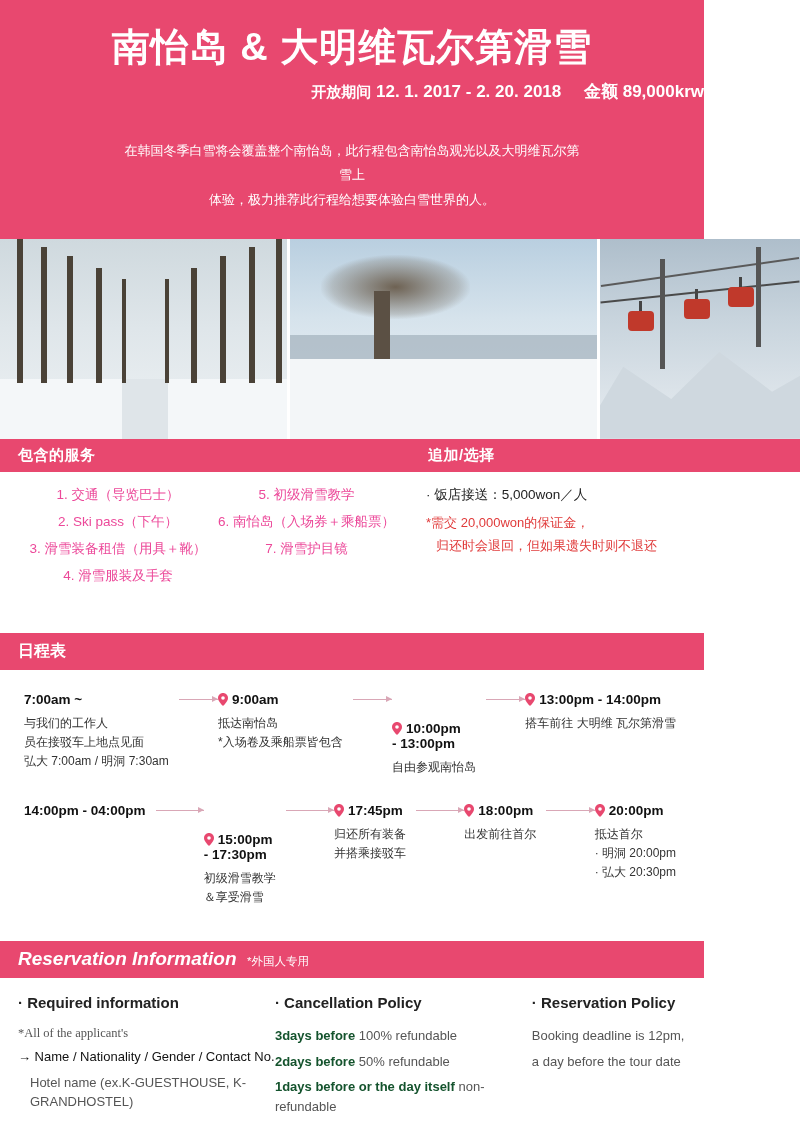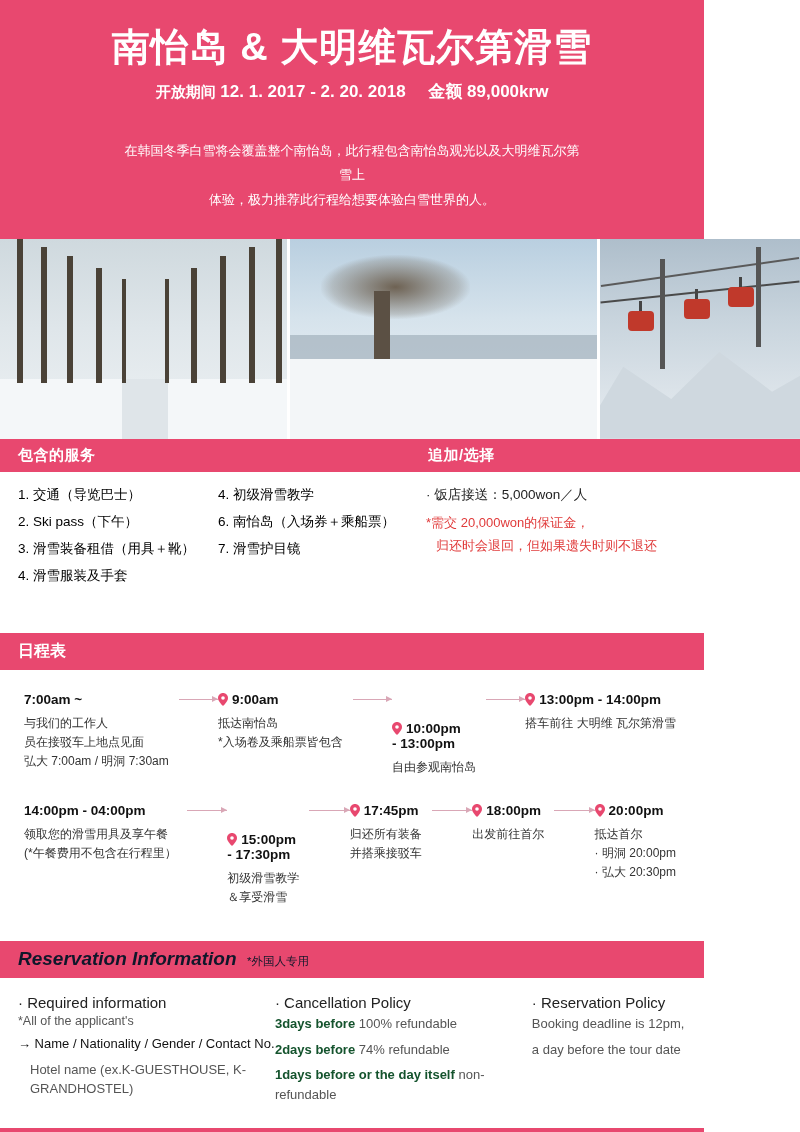--- a/index.html
+++ b/index.html
@@ -23,20 +23,21 @@
   .hero-title {
     font-size: 38px;
     font-weight: bold;
     letter-spacing: 1px;
     line-height: 1.15;
     margin: 4px 0 10px 0;
   }
   .hero-sub {
     font-size: 17px;
     font-weight: bold;
+    text-align: right;
   }
   .hero-sub .label { font-size: 15px; }
   .hero-sub .amount { margin-left: 18px; }
 
   .intro {
     background: #e8486f;
     color: #ffffff;
     text-align: center;
     font-size: 13px;
     line-height: 1.9;
@@ -71,21 +72,21 @@
   .p3 .pole { position:absolute; width:5px; background:#555; }
 
   
   .two-col { display:flex; width:800px; }
   .col-left { width:410px; }
   .col-right { width:390px; }
   .sec-head {
     background:#e8486f; color:#fff; font-size:15px; font-weight:bold;
     padding:7px 0 7px 18px; letter-spacing:.5px;
   }
-  .inc-body { padding:14px 0 16px 18px; display:flex; font-size:13.5px; color:#000000; }
+  .inc-body { padding:14px 0 16px 18px; display:flex; font-size:13.5px; color:#ec4899;text-align:center; }
   .inc-body ol { margin:0; padding:0; list-style:none; }
   .inc-body li { margin-bottom:9px; line-height:1.35; }
   .inc-col1 { width:200px; }
   .opt-body { padding:14px 0 10px 16px; font-size:13.5px; color:#222; }
   .opt-body .line { margin-bottom:8px; }
   .opt-note { color:#e03a3a; font-size:13px; line-height:1.75; }
   .opt-note .l2 { display:block; padding-left:10px; }
 
   
   .schedule-wrap { margin-top:22px; }
@@ -96,31 +97,31 @@
   .step .t { font-size:13.5px; font-weight:bold; color:#111; white-space:nowrap; margin-bottom:7px; }
   .step .pin { display:inline-block; width:10px; height:13px; margin-right:4px; vertical-align:-2px; }
   .step .d { font-size:12px; color:#333; line-height:1.6; white-space:nowrap; }
   .arrow { flex:1; min-width:26px; height:1px; background:#d9a7b6; margin-top:7px; position:relative; }
   .arrow:after {
     content:''; position:absolute; right:0; top:-3px;
     border-left:6px solid #d9a7b6; border-top:3.5px solid transparent; border-bottom:3.5px solid transparent;
   }
 
   
-  .res-head { background:#e8486f; color:#0f172a; padding:7px 6px 8px 18px; }
+  .res-head { background:#e8486f; color:#ffffff; padding:7px 6px 8px 18px; }
   .res-head .t { font-size:19px; font-weight:bold; font-style:italic; }
   .res-head .n { font-size:11.5px; margin-left:6px; }
   .res-body { display:flex; padding:16px 18px 18px 18px; font-size:13px; color:#222; }
   .res-c1 { width:300px; }
   .res-c2 { width:300px; }
   .res-c3 { width:180px; }
-  .res-title { font-size:15px; font-weight:normal; margin-bottom:3px; }
+  .res-title { font-size:15px; font-weight:bold; margin-bottom:15px; }
   .res-line { margin-bottom:6px; line-height:1.5; color:#555; }
   .res-line b { color:#14532d; }
-  .res-sub { color:#555; font-size:12.5px; }
+  .res-sub { color:#555; font-size:12.5px;font-family:Liberation Serif, serif; }
   .res-arrow { color:#111; }
 
   
   .contact-head { background:#e8486f; color:#fff; padding:9px 0 10px 18px; font-size:20px; font-weight:bold; font-style:italic; }
 </style>
 </head>
 <body>
 
 <div class="page">
 
@@ -179,21 +180,21 @@
     <div class="col-left">
       <div class="sec-head">包含的服务</div>
       <div class="inc-body">
         <ol class="inc-col1">
           <li>1. 交通（导览巴士）</li>
           <li>2. Ski pass（下午）</li>
           <li>3. 滑雪装备租借（用具＋靴）</li>
           <li>4. 滑雪服装及手套</li>
         </ol>
         <ol>
-          <li>4. 初级滑雪教学</li>
+          <li>5. 初级滑雪教学</li>
           <li>6. 南怡岛（入场券＋乘船票）</li>
           <li>7. 滑雪护目镜</li>
         </ol>
       </div>
     </div>
     <div class="col-right">
       <div class="sec-head">追加/选择</div>
       <div class="opt-body">
         <div class="line">· 饭店接送：5,000won／人</div>
         <div class="opt-note">
@@ -251,22 +252,20 @@
                 </svg>
             </span><span>13:00pm - 14:00pm</span>
           </div>
           <div class="d" style="white-space:pre-line">搭车前往 大明维 瓦尔第滑雪</div>
         </div>
       </div>
 
       <div class="sched-row">
         <div class="step">
           <div class="t"><span>14:00pm - 04:00pm</span></div>
-          <div class="d" style="white-space:pre-line">领取您的滑雪用具及享午餐
-(*午餐费用不包含在行程里）</div>
         </div>
         <div class="arrow"></div>
         <div class="step">
           <div class="t" style="white-space:pre-line">
             <span class="pin">
               <svg viewBox="0 0 10 13" width="10" height="13">
                   <path d="M5 0C2.2 0 0 2.2 0 5c0 3.6 5 8 5 8s5-4.4 5-8c0-2.8-2.2-5-5-5z" fill="#e8486f"></path>
                   <circle cx="5" cy="5" r="1.8" fill="#fff"></circle>
                 </svg>
             </span><span>15:00pm
@@ -332,21 +331,21 @@
         <div class="res-line" style="padding-left:12px">Hotel name (ex.K-GUESTHOUSE, K-GRANDHOSTEL)</div>
       </div>
       <div class="res-c2">
         <div class="res-title">· Cancellation Policy</div>
         <div class="res-line">
           <b>3days before</b>
           <span>100% refundable</span>
         </div>
         <div class="res-line">
           <b>2days before</b>
-          <span>74% refundable</span>
+          <span>50% refundable</span>
         </div>
         <div class="res-line">
           <b>1days before or the day itself</b>
           <span>non-refundable</span>
         </div>
       </div>
       <div class="res-c3">
         <div class="res-title">· Reservation Policy</div>
         <div class="res-line">Booking deadline is 12pm,</div>
         <div class="res-line">a day before the tour date</div>

